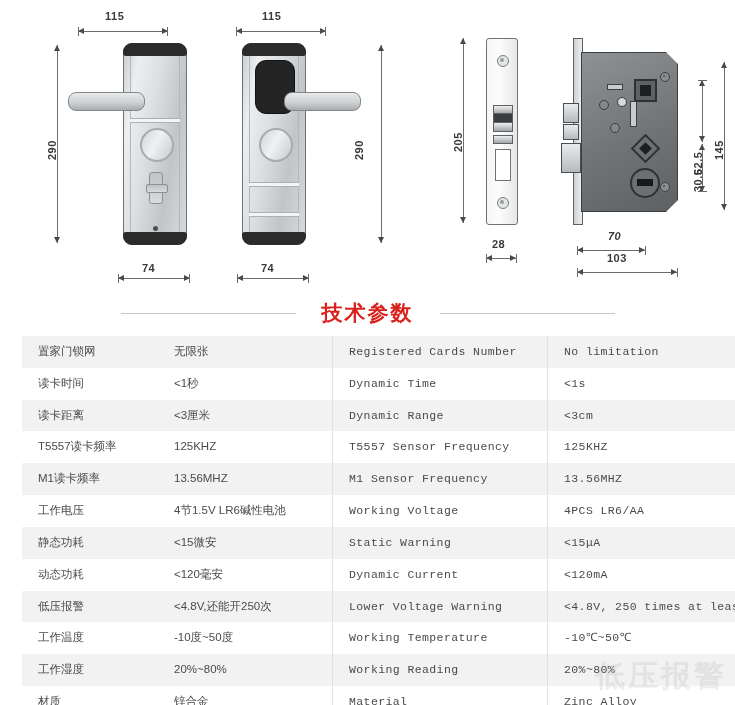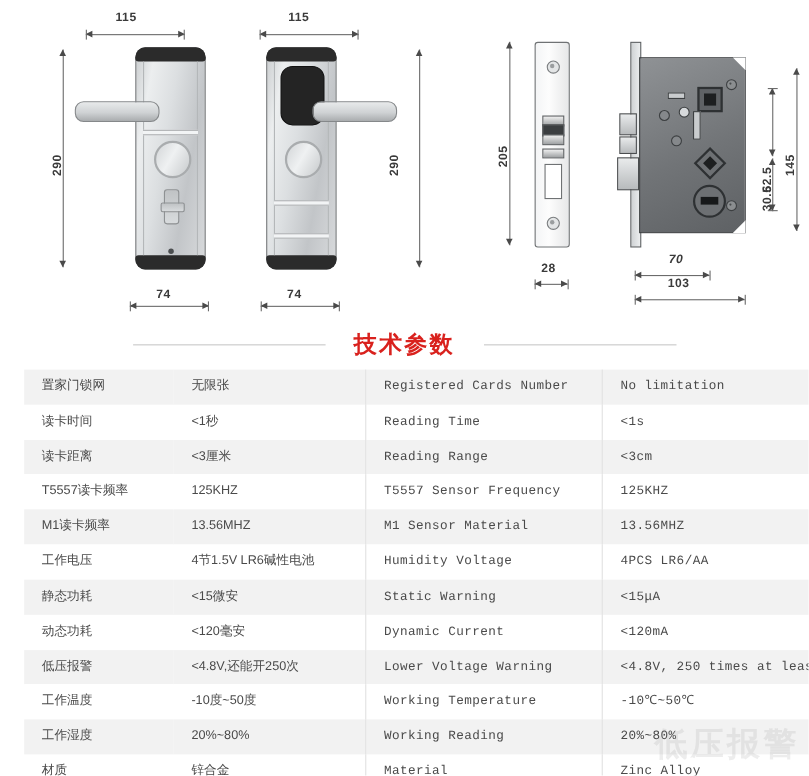--- a/index.html
+++ b/index.html
@@ -309,45 +309,45 @@
   <tbody>
       <tr>
         <td class="col-cn-label">置家门锁网</td>
         <td class="col-cn-value">无限张</td>
         <td class="col-en-label en">Registered  Cards  Number</td>
         <td class="col-en-value en">No   limitation</td>
       </tr>
       <tr>
         <td class="col-cn-label">读卡时间</td>
         <td class="col-cn-value">&lt;1秒</td>
-        <td class="col-en-label en">Reading   Time</td>
+        <td class="col-en-label en">Dynamic   Time</td>
         <td class="col-en-value en">&lt;1s</td>
       </tr>
       <tr>
         <td class="col-cn-label">读卡距离</td>
         <td class="col-cn-value">&lt;3厘米</td>
-        <td class="col-en-label en">Reading   Range</td>
+        <td class="col-en-label en">Dynamic   Range</td>
         <td class="col-en-value en">&lt;3cm</td>
       </tr>
       <tr>
         <td class="col-cn-label">T5557读卡频率</td>
         <td class="col-cn-value">125KHZ</td>
         <td class="col-en-label en">T5557   Sensor   Frequency</td>
         <td class="col-en-value en">125KHZ</td>
       </tr>
       <tr>
         <td class="col-cn-label">M1读卡频率</td>
         <td class="col-cn-value">13.56MHZ</td>
-        <td class="col-en-label en">M1   Sensor   Material</td>
+        <td class="col-en-label en">M1   Sensor   Frequency</td>
         <td class="col-en-value en">13.56MHZ</td>
       </tr>
       <tr>
         <td class="col-cn-label">工作电压</td>
         <td class="col-cn-value">4节1.5V  LR6碱性电池</td>
-        <td class="col-en-label en">Humidity   Voltage</td>
+        <td class="col-en-label en">Working   Voltage</td>
         <td class="col-en-value en">4PCS   LR6/AA</td>
       </tr>
       <tr>
         <td class="col-cn-label">静态功耗</td>
         <td class="col-cn-value">&lt;15微安</td>
         <td class="col-en-label en">Static   Warning</td>
         <td class="col-en-value en">&lt;15μA</td>
       </tr>
       <tr>
         <td class="col-cn-label">动态功耗</td>

